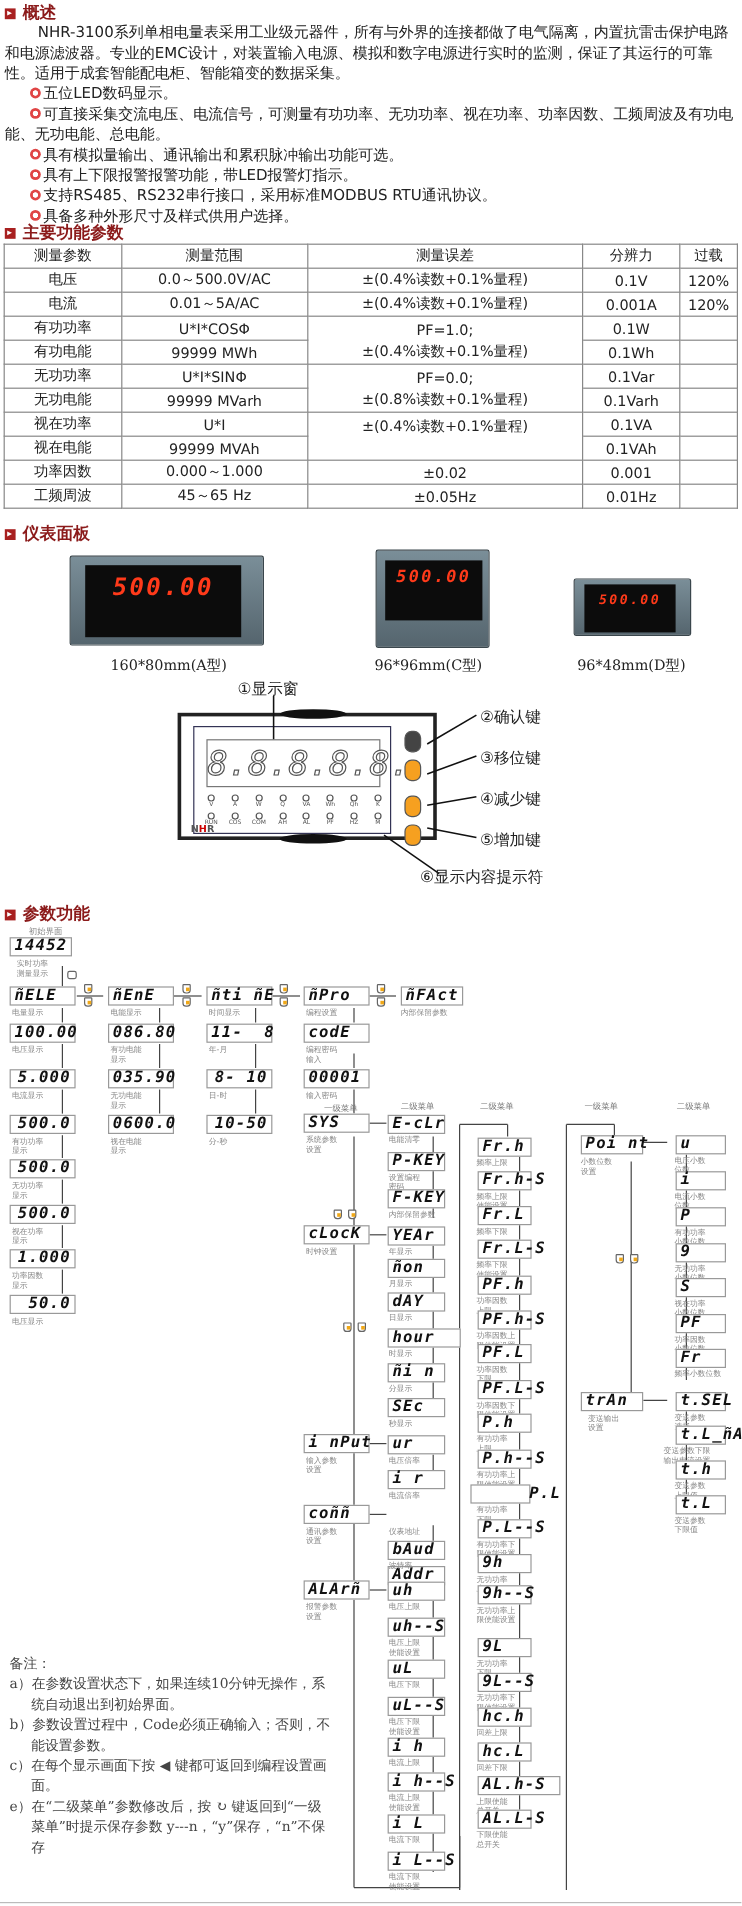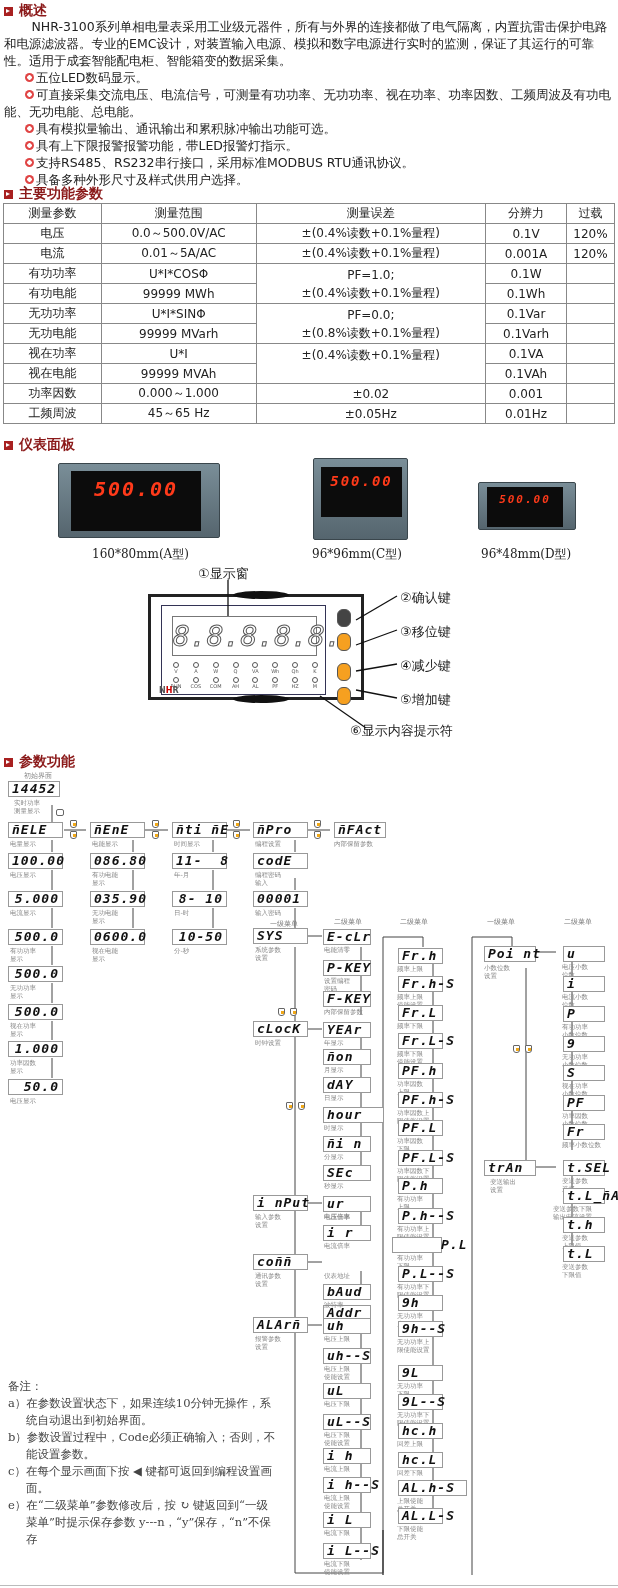--- a/index.html
+++ b/index.html
@@ -459,21 +459,21 @@
 <div class="lcd" style="left:323px;top:1077px;width:48px;">dAY</div>
 <div class="cap" style="left:324px;top:1094px;">日显示</div>
 <div class="lcd" style="left:323px;top:1107px;width:61px;">hour</div>
 <div class="cap" style="left:324px;top:1124px;">时显示</div>
 <div class="lcd" style="left:323px;top:1136px;width:48px;">ñi n</div>
 <div class="cap" style="left:324px;top:1153px;">分显示</div>
 <div class="lcd" style="left:323px;top:1165px;width:48px;">SEc</div>
 <div class="cap" style="left:324px;top:1182px;">秒显示</div>
 
 <div class="lcd" style="left:323px;top:1196px;width:48px;">ur</div>
-<div class="cap" style="left:324px;top:1213px;font-weight:bold;">电压倍率</div>
+<div class="cap" style="left:324px;top:1213px;">电压倍率</div>
 <div class="lcd" style="left:323px;top:1225px;width:48px;">i r</div>
 <div class="cap" style="left:324px;top:1242px;">电流倍率</div>
 
 <div class="lcd" style="left:323px;top:1305px;width:48px;">Addr</div>
 <div class="cap" style="left:324px;top:1272px;">仪表地址</div>
 <div class="lcd" style="left:323px;top:1284px;width:48px;">bAud</div>
 <div class="cap" style="left:324px;top:1301px;">波特率</div>
 
 <div class="lcd" style="left:323px;top:1318px;width:48px;">uh</div>
 <div class="cap" style="left:324px;top:1335px;">电压上限</div>

